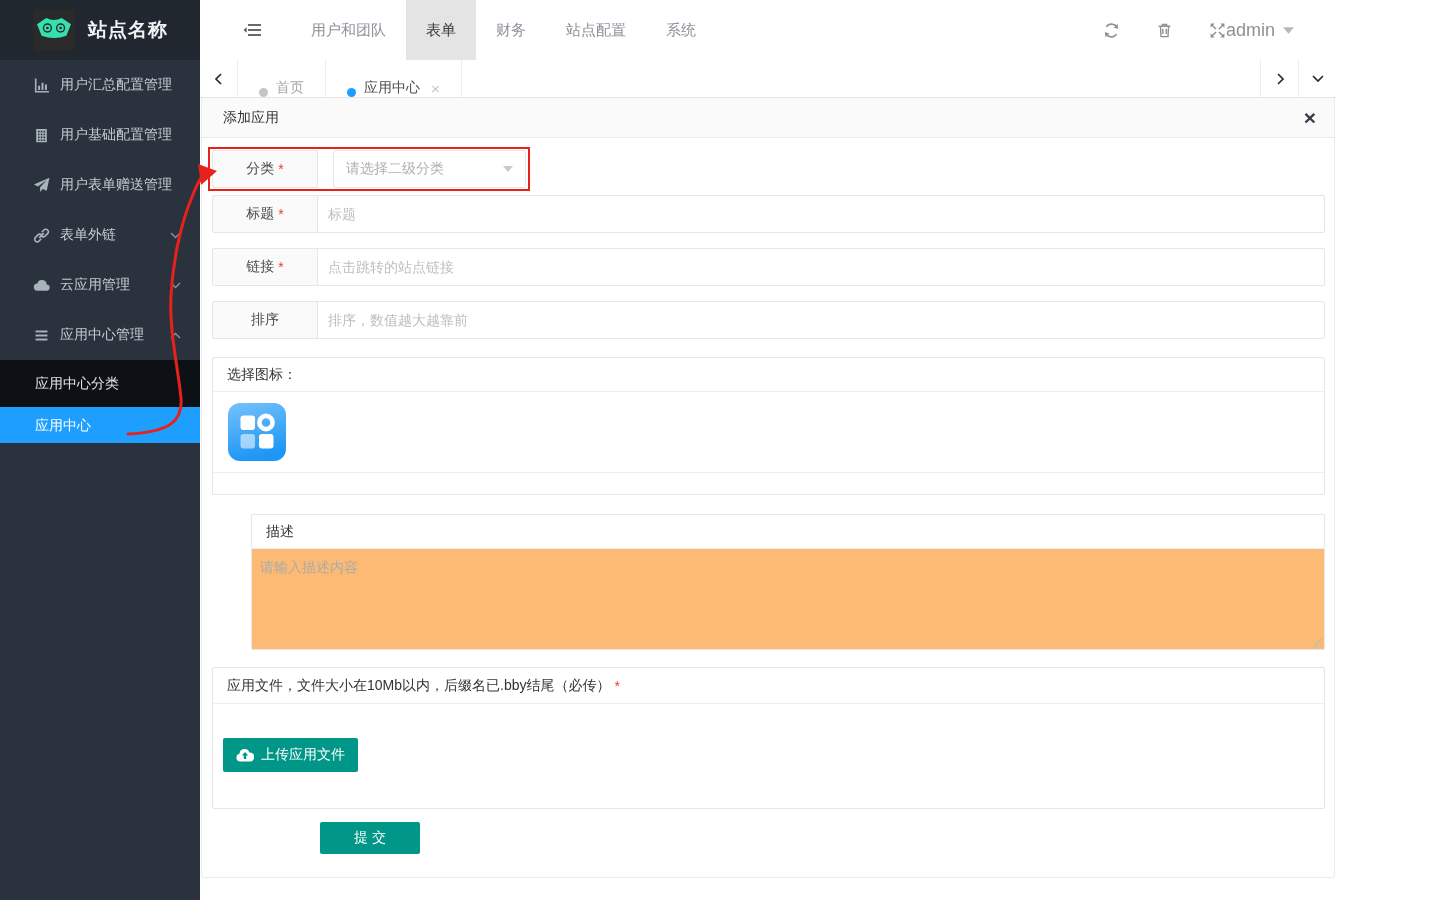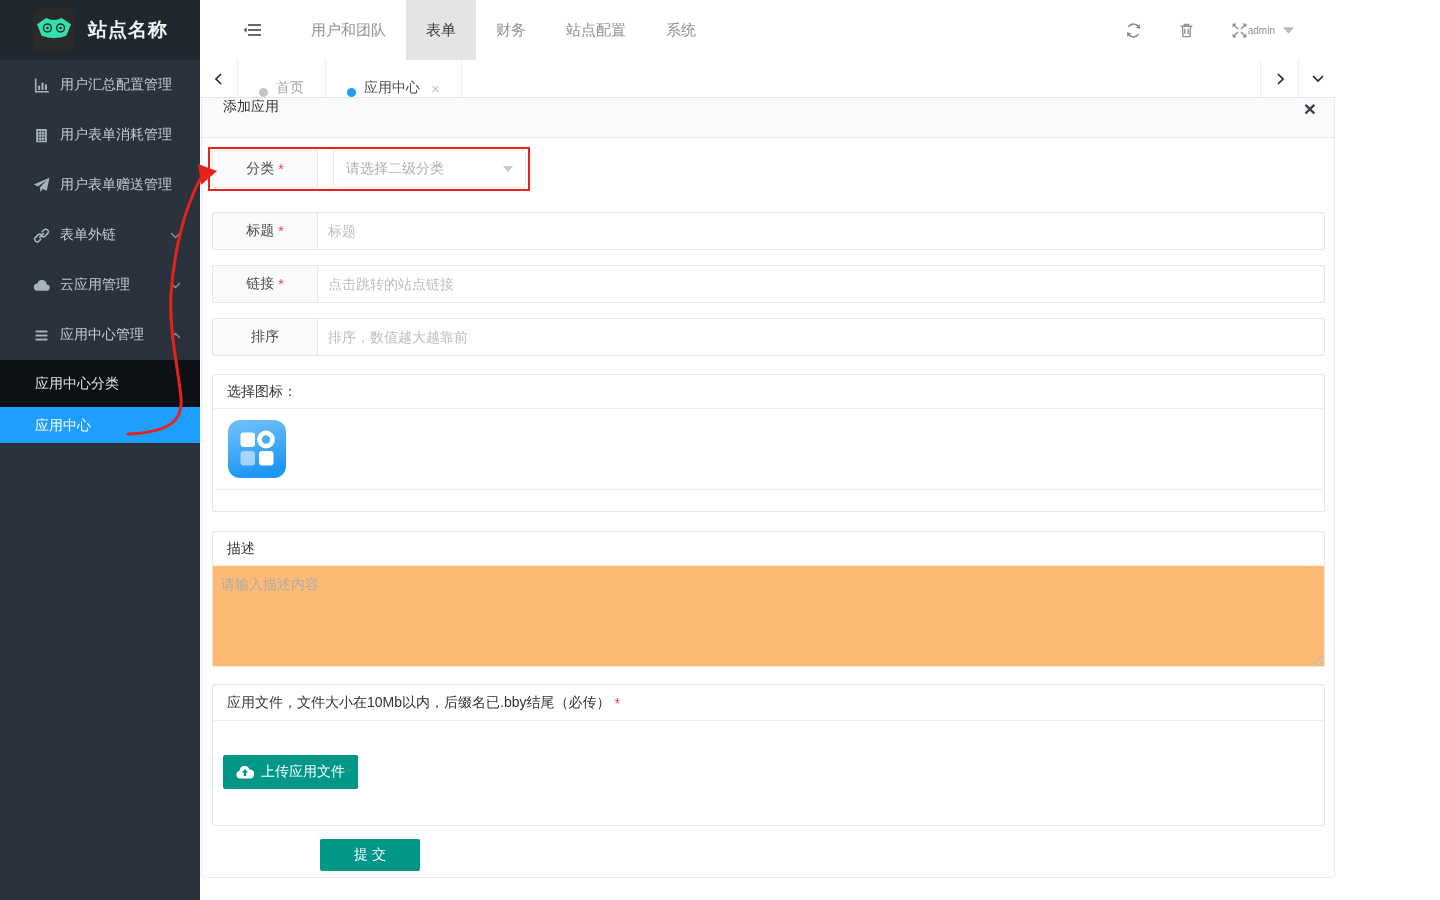--- a/index.html
+++ b/index.html
@@ -29,66 +29,66 @@
 
   .topbar { height:60px; flex:0 0 60px; display:flex; align-items:center; background:#fff; }
   .collapse-btn { margin-left:43px; width:19px; height:16px; color:#595959; cursor:pointer; flex:0 0 19px; }
   .collapse-btn svg { width:100%; height:100%; }
   .topnav { display:flex; height:60px; margin-left:29px; }
   .nav-tab { padding:0 20px; line-height:60px; font-size:15px; color:#8D9199; cursor:pointer; white-space:nowrap; }
   .nav-tab.active { background:#E4E4E4; color:#3A3A3A; }
   .topbar-right { margin-left:auto; display:flex; align-items:center; margin-right:42px; }
   .tb-icon { width:17px; height:17px; color:#8F8F8F; margin-left:36px; cursor:pointer; }
   .tb-icon svg { width:100%; height:100%; }
-  .user-chip { display:flex; align-items:center; gap:8px; color:#919191; font-size:10px; cursor:pointer; }
+  .user-chip { display:flex; align-items:center; gap:8px; color:#919191; font-size:18px; cursor:pointer; }
   .user-caret { width:11px; height:7px; color:#B8B8B8; display:inline-flex; }
   .user-caret svg { width:100%; height:100%; }
 
   .tabbar { height:38px; flex:0 0 38px; border-bottom:1px solid #E6E6E6; display:flex; background:#fff; box-sizing:border-box; }
   .tab-ctl { width:38px; display:flex; align-items:center; justify-content:center; color:#2B2B2B; cursor:pointer; box-sizing:border-box; }
   .tab-ctl svg { width:12px; height:12px; }
   .tab-ctl.left { border-right:1px solid #EEEEEE; }
   .tab-ctl.rb { border-left:1px solid #EEEEEE; }
   .tb-tab { display:flex; align-items:flex-end; padding:0 21px; border-right:1px solid #EEEEEE; font-size:14px; color:#A9A9A9; gap:8px; cursor:pointer; }
   .tb-dot { width:9px; height:9px; border-radius:50%; background:#C4C4C4; flex:0 0 9px; }
   .tb-tab.active { color:#4A4A4A; }
   .tb-tab.active .tb-dot { background:#1E9FFF; }
   .tb-close { color:#C3C3C3; font-size:15px; margin-left:3px; }
   .tb-spacer { flex:1; }
 
   
   .card { flex:1; margin:0 1px 22px 1px; border:1px solid #ECECEC; border-top:none; border-radius:0 0 4px 4px; display:flex; flex-direction:column; box-sizing:border-box; }
-  .card-header { height:40px; flex:0 0 40px; background:#FAFAFA; border-bottom:1px solid #EBEBEB; display:flex; align-items:flex-start; box-sizing:border-box; padding:0 18px 0 21px; }
+  .card-header { height:40px; flex:0 0 40px; background:#FAFAFA; border-bottom:1px solid #EBEBEB; display:flex; align-items:center; box-sizing:border-box; padding:0 18px 0 21px; }
   .card-title { font-size:14px; color:#333; }
   .card-close { margin-left:auto; font-size:21px; color:#3A3A4A; cursor:pointer; line-height:1; font-weight:bold; }
   .card-body { padding:12px 9px 0 10px; flex:1; }
 
   .row { display:flex; margin-bottom:15px; }
   .row.last-plain { margin-bottom:18px; }
   .lbl { width:106px; flex:0 0 106px; height:38px; background:#FAFAFA; border:1px solid #E6E6E6; box-sizing:border-box; display:flex; align-items:center; justify-content:center; font-size:14px; color:#494949; border-radius:2px 0 0 2px; }
   .req { color:#F03B3B; margin-left:4px; font-size:14px; }
   .inp { flex:1; height:38px; box-sizing:border-box; border:1px solid #E6E6E6; margin-left:-1px; border-radius:2px; padding:0 10px; font-size:14px; color:#555; outline:none; background:#fff; }
   .inp::placeholder { color:#BEBEBE; }
 
-  .cat-row { display:inline-flex; position:relative; margin-bottom:24px; vertical-align:top; }
+  .cat-row { display:inline-flex; position:relative; margin-bottom:7px; vertical-align:top; }
   .red-frame { position:absolute; left:-4px; right:-4px; top:-3px; bottom:-3px; border:2px solid #E8211C; pointer-events:none; z-index:5; }
   .sel { width:185px; height:38px; box-sizing:border-box; border:1px solid #E6E6E6; margin-left:-1px; display:flex; align-items:center; padding:0 26px 0 12px; font-size:14px; color:#AFAFAF; position:relative; cursor:pointer; background:#fff; border-radius:2px; }
   .sel-caret { position:absolute; right:12px; top:50%; margin-top:-3px; width:10px; height:6px; color:#C9C9C9; display:inline-flex; }
   .sel-caret svg { width:100%; height:100%; }
   .sel2 { margin-left:15px; width:193px; }
 
   .box { border:1px solid #E6E6E6; border-radius:2px; }
   .box-hd { height:34px; display:flex; align-items:center; padding:0 14px; border-bottom:1px solid #EEEEEE; font-size:14px; color:#333; box-sizing:border-box; }
   .icon-box { margin-bottom:19px; }
   .icon-body { padding:11px 15px; }
   .app-icon-btn { width:58px; height:58px; display:block; cursor:pointer; }
   .app-icon-btn svg { width:58px; height:58px; display:block; }
   .icon-ft { height:21px; border-top:1px solid #EEEEEE; }
 
-  .desc-box { margin-bottom:17px; }
+  .desc-box { margin-bottom:17px;margin-left:39px; }
   .desc-body { position:relative; }
   textarea.desc { width:100%; height:100px; border:none; resize:none; box-sizing:border-box; padding:10px 8px; font-size:14px; font-family:inherit; color:#555; outline:none; display:block; background:#fdba74; }
   textarea.desc::placeholder { color:#ABABAB; }
   .grip { position:absolute; right:2px; bottom:2px; width:11px; height:11px; clip-path:polygon(100% 0,100% 100%,0 100%); background:repeating-linear-gradient(135deg,#BDBDBD 0 1.5px,transparent 1.5px 4.5px); }
 
   .file-box { margin-bottom:0; }
   .file-hd { height:36px; }
   .file-body { height:104px; box-sizing:border-box; padding:34px 0 0 10px; }
   .upload-btn { display:inline-flex; align-items:center; gap:7px; background:#009688; color:#fff; border:none; height:34px; padding:0 13px; font-size:14px; border-radius:2px; cursor:pointer; font-family:inherit; }
   .upload-btn svg { width:18px; height:14px; }
@@ -131,21 +131,21 @@
             </svg>
         </span>
         <span class="s-label">用户汇总配置管理</span>
       </div>
       <div class="s-item">
         <span class="s-icon">
           <svg viewBox="0 0 16 16" fill="currentColor">
               <path fill-rule="evenodd" d="M3 1.8h10v12.6H3zM4.7 3.6v1.5h1.5V3.6zm2.6 0v1.5h1.5V3.6zm2.6 0v1.5h1.5V3.6zM4.7 6.3v1.5h1.5V6.3zm2.6 0v1.5h1.5V6.3zm2.6 0v1.5h1.5V6.3zM4.7 9v1.5h1.5V9zm2.6 0v1.5h1.5V9zm2.6 0v1.5h1.5V9zM4.7 11.7v1.5h1.5v-1.5zm2.6 0v1.5h1.5v-1.5zm2.6 0v1.5h1.5v-1.5z"></path>
             </svg>
         </span>
-        <span class="s-label">用户表单消耗管理</span>
+        <span class="s-label">用户基础配置管理</span>
       </div>
       <div class="s-item">
         <span class="s-icon">
           <svg viewBox="0 0 16 16" fill="currentColor">
               <path d="M15.5.8L.8 7.1l3.9 1.8L12.9 2.8 6.6 9.9l.3 4.2 2.2-2.9 3.8 1.7z"></path>
             </svg>
         </span>
         <span class="s-label">用户表单赠送管理</span>
       </div>
       <div class="s-item">

